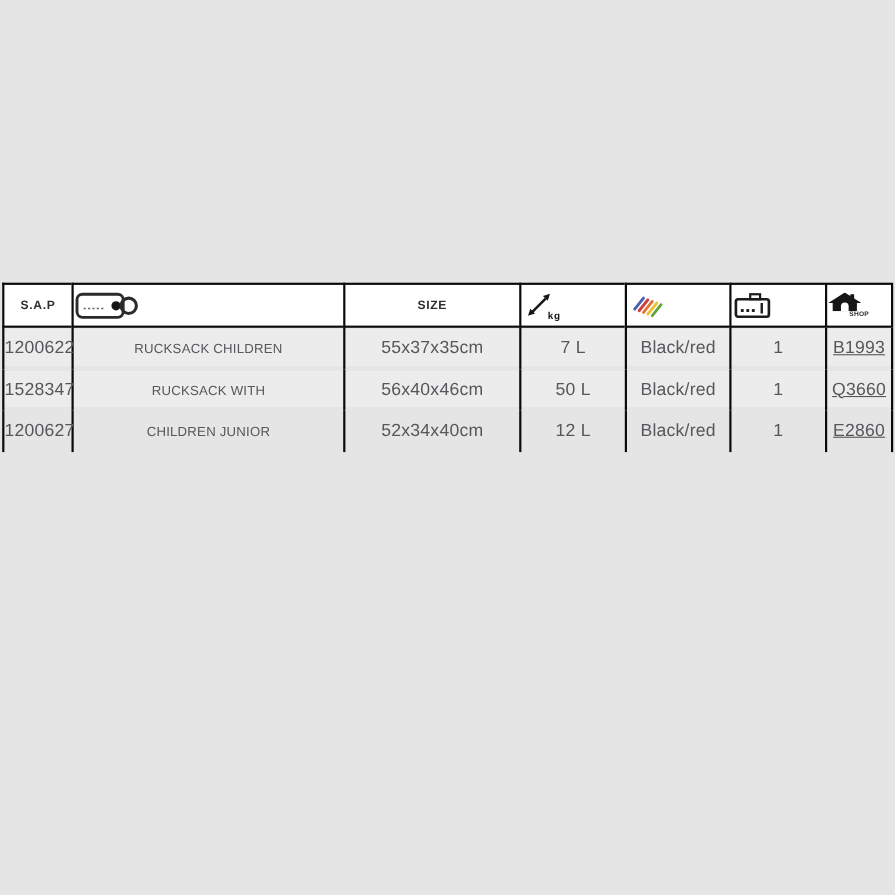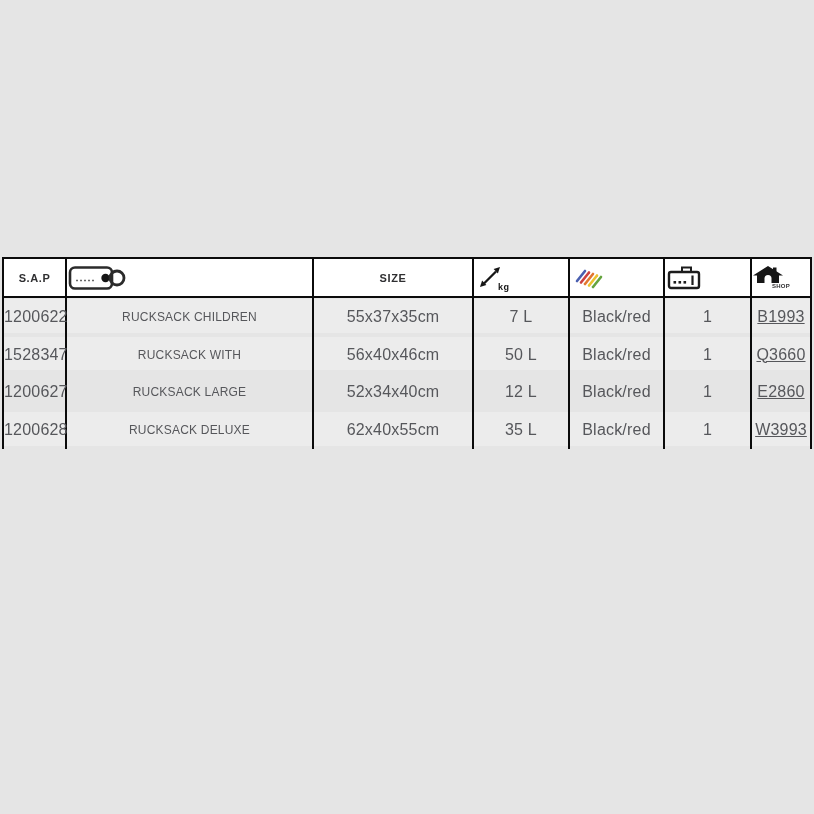--- a/index.html
+++ b/index.html
@@ -146,31 +146,22 @@
         <td class="c-sap">1528347</td>
         <td class="c-name">RUCKSACK WITH</td>
         <td class="c-size">56x40x46cm</td>
         <td class="c-vol">50 L</td>
         <td class="c-col">Black/red</td>
         <td class="c-qty">1</td>
         <td class="c-shop">Q3660</td>
       </tr>
       <tr>
         <td class="c-sap">1200627</td>
-        <td class="c-name">RUCKSACK LARGE</td>
+        <td class="c-name">CHILDREN JUNIOR</td>
         <td class="c-size">52x34x40cm</td>
         <td class="c-vol">12 L</td>
         <td class="c-col">Black/red</td>
         <td class="c-qty">1</td>
         <td class="c-shop">E2860</td>
       </tr>
-      <tr class="alt">
-        <td class="c-sap">1200628</td>
-        <td class="c-name">RUCKSACK DELUXE</td>
-        <td class="c-size">62x40x55cm</td>
-        <td class="c-vol">35 L</td>
-        <td class="c-col">Black/red</td>
-        <td class="c-qty">1</td>
-        <td class="c-shop">W3993</td>
-      </tr>
     </tbody>
   </table>
 </div>
 
 </body></html>

